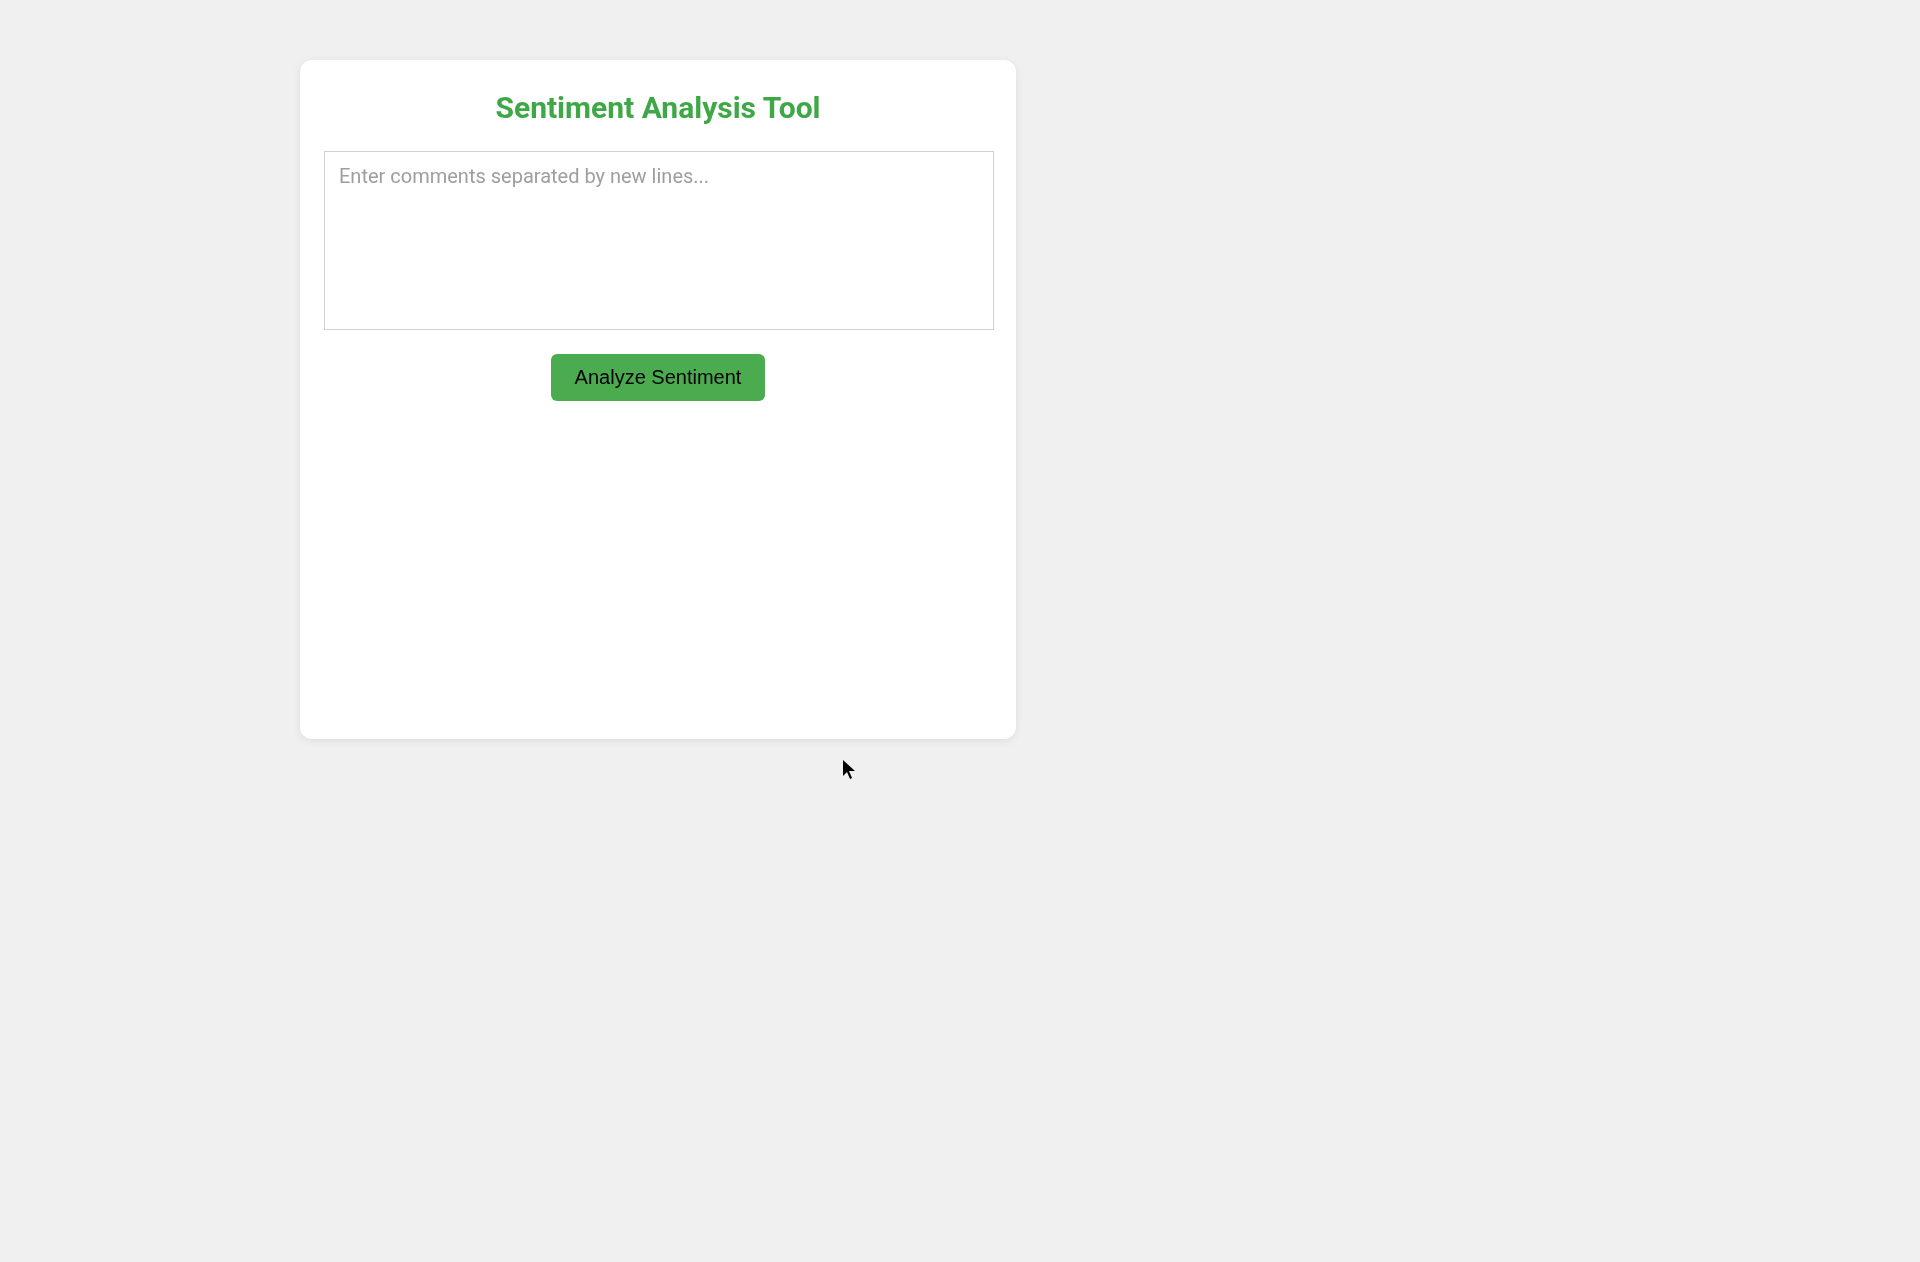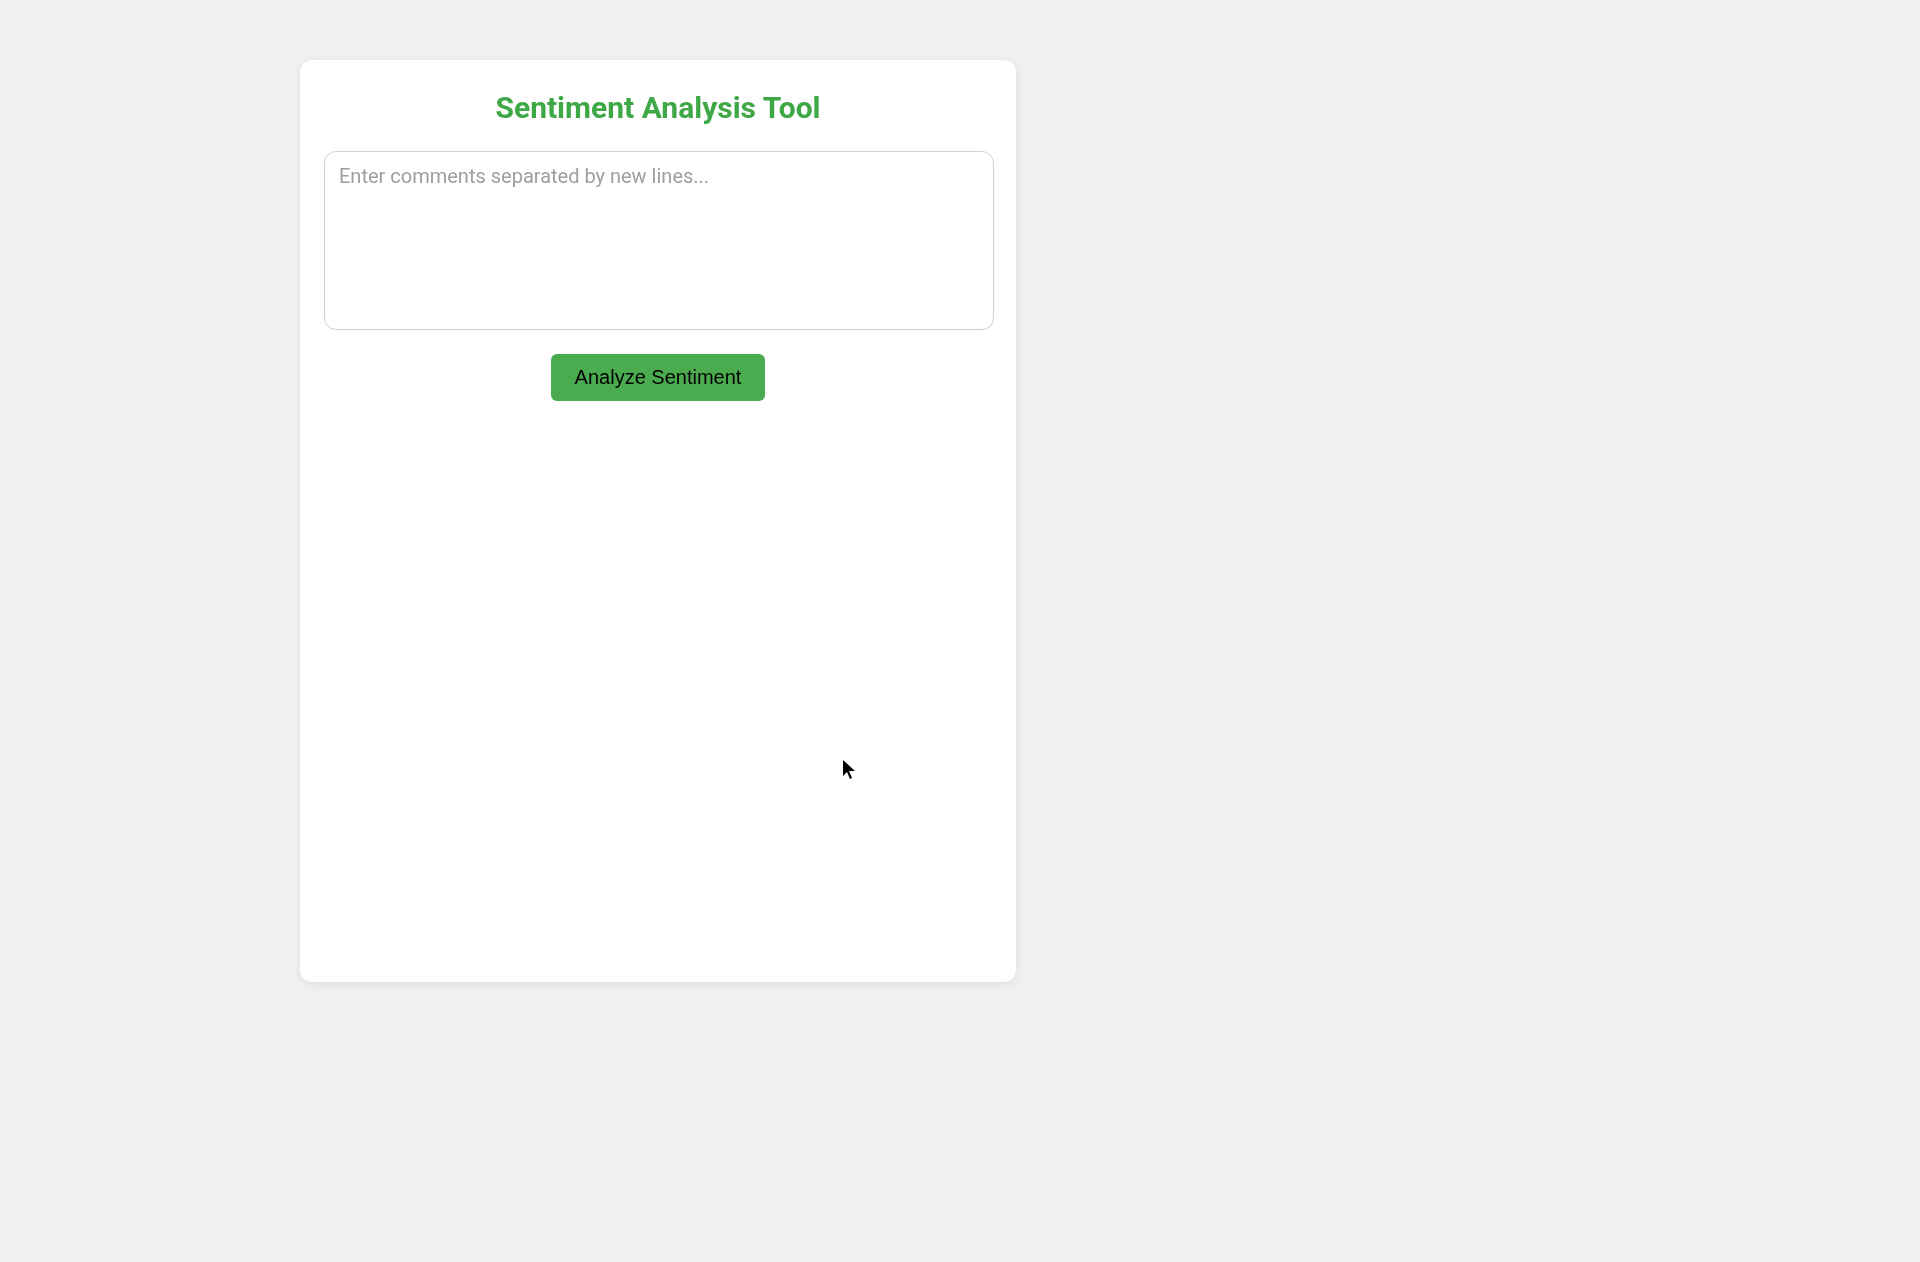--- a/index.html
+++ b/index.html
@@ -14,21 +14,21 @@
       width: 1920px;
       height: 1262px;
       position: relative;
     }
 
     .card {
       position: absolute;
       left: 300px;
       top: 60px;
       width: 716px;
-      height: 922px;
+      height: 679px;
       background-color: #ffffff;
       border-radius: 12px;
       box-shadow: 0 2px 8px rgba(0, 0, 0, 0.08);
       padding: 24px;
     }
 
     .page-title {
       text-align: center;
       color: #3fa846;
       font-size: 30px;
@@ -40,21 +40,21 @@
     .comments-textarea {
       display: block;
       width: 670px;
       height: 179px;
       margin: 0 auto;
       padding: 12px 14px;
       font-size: 20px;
       font-family: inherit;
       color: #333;
       border: 1px solid #d0d0d0;
-      border-radius: 12px;
+      border-radius: 0;
       resize: none;
       outline: none;
     }
 
     .comments-textarea::placeholder {
       color: #9e9e9e;
     }
 
     .analyze-button {
       display: block;

